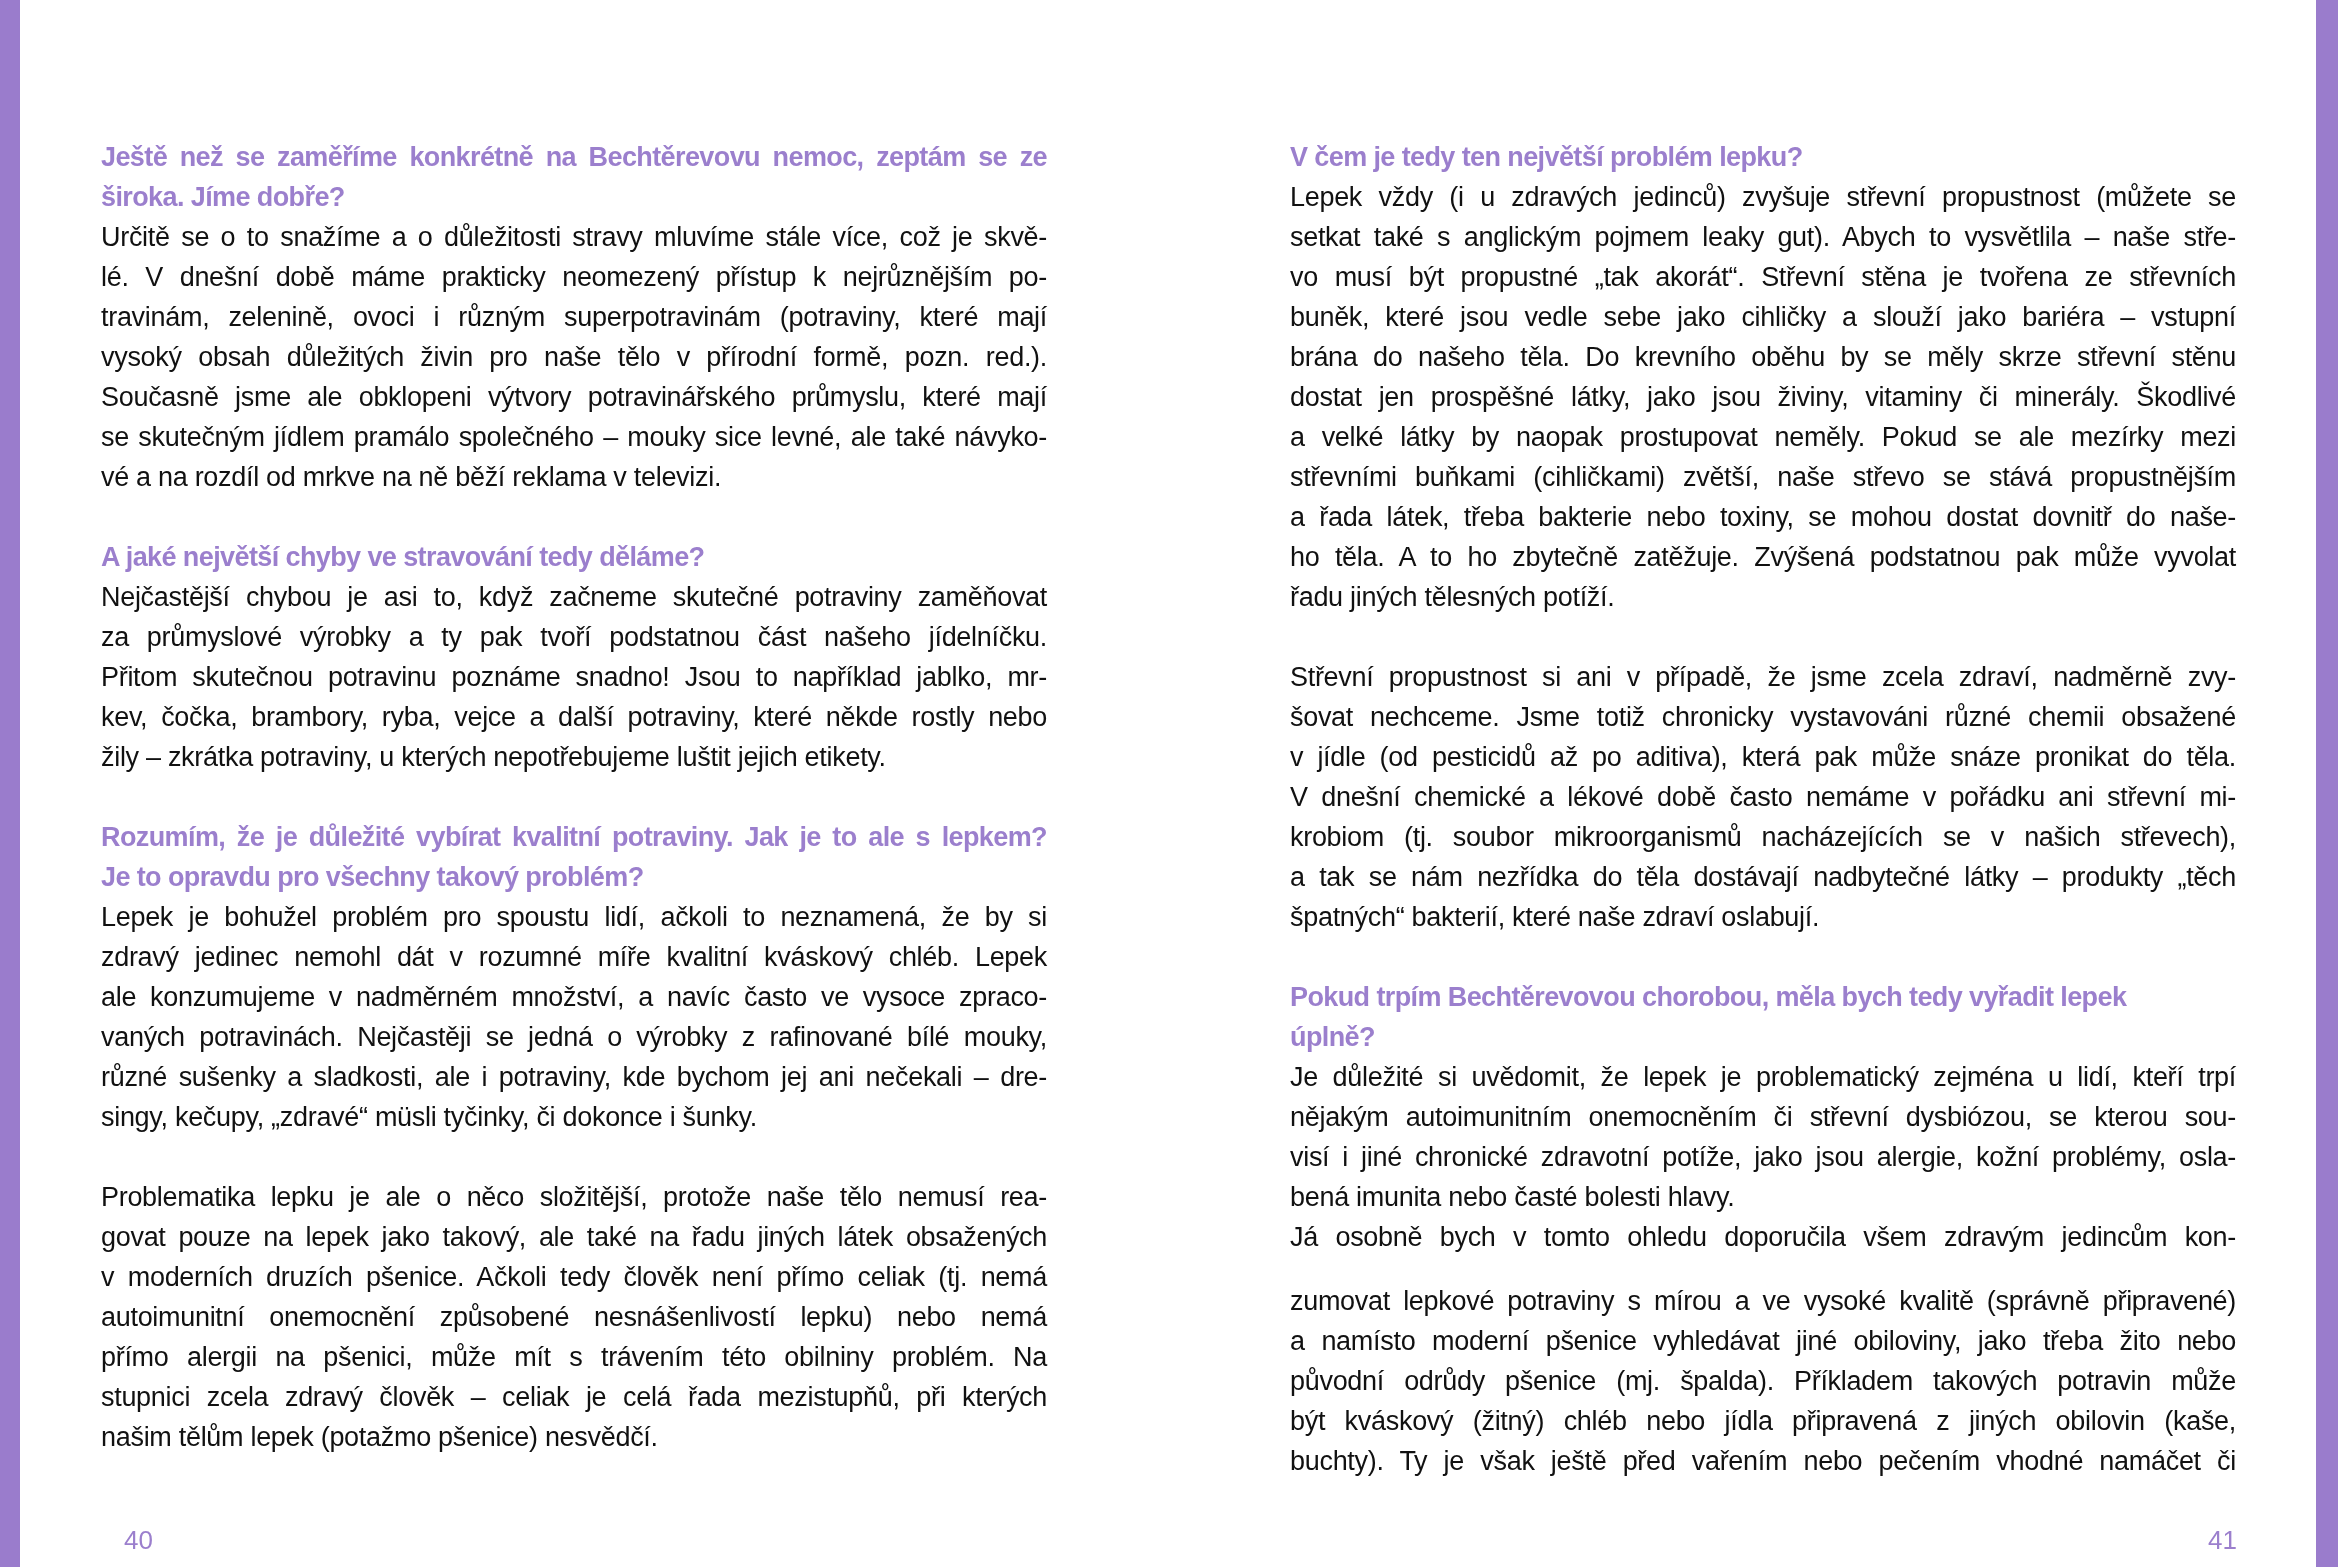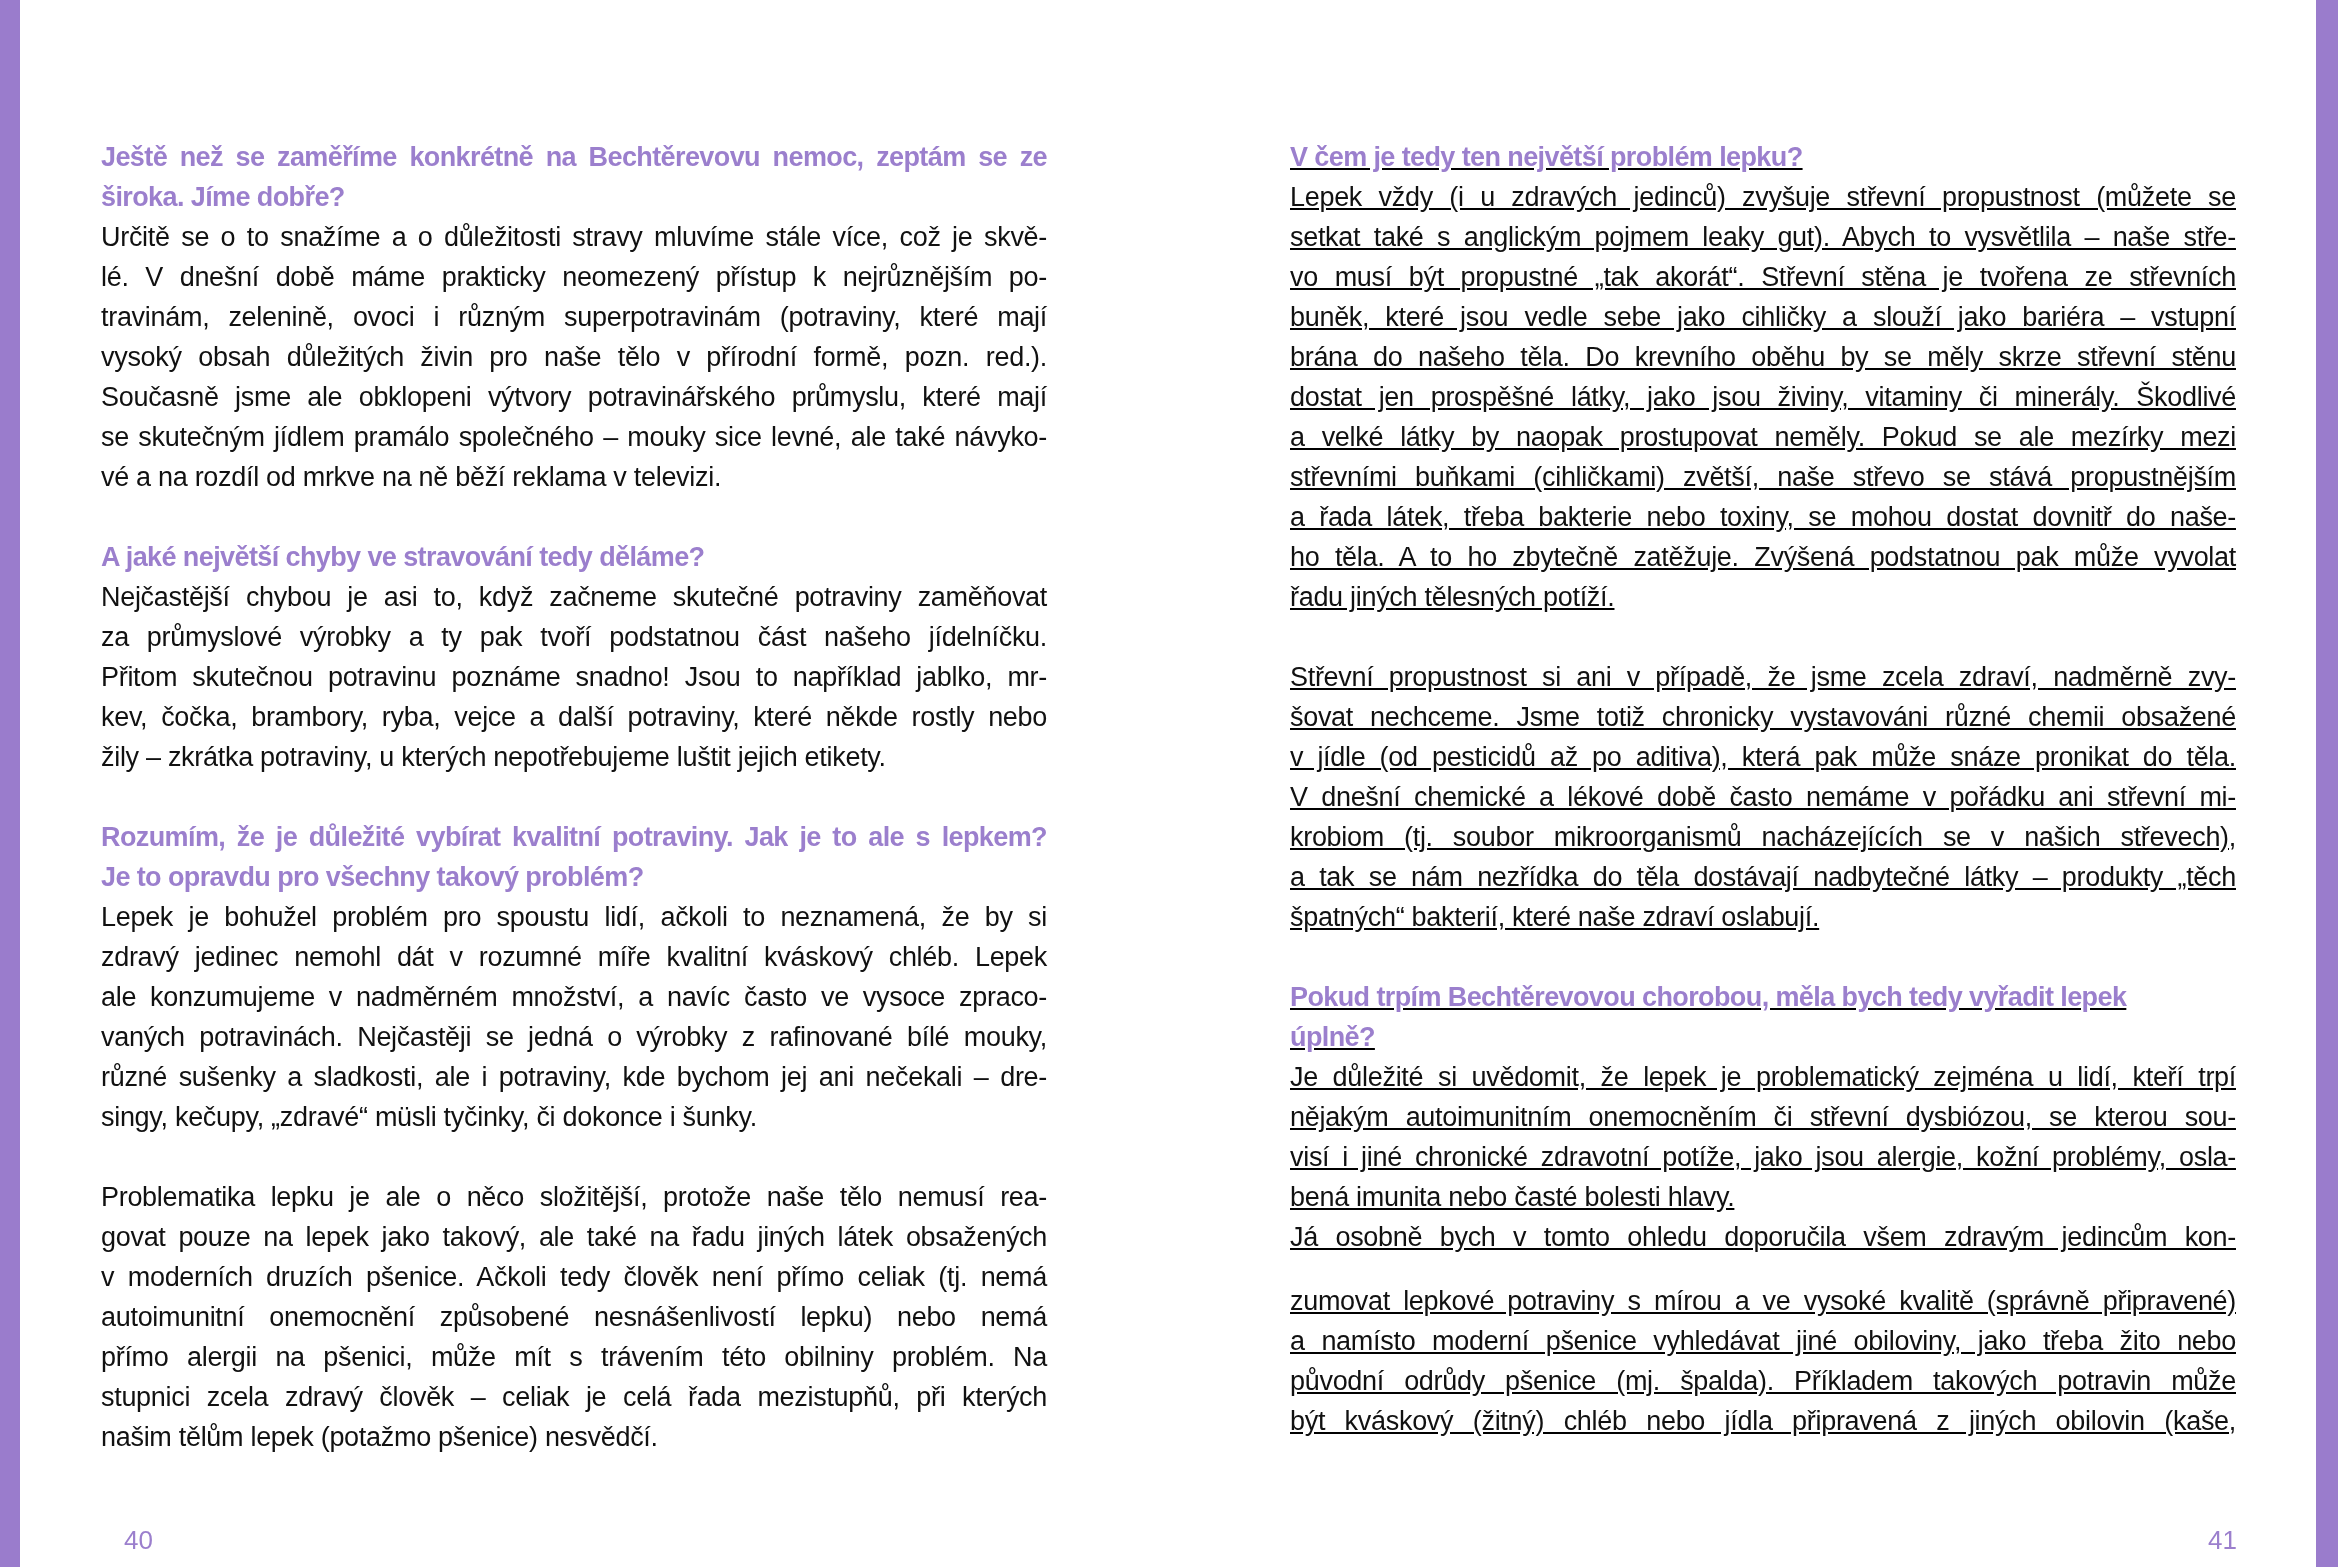--- a/index.html
+++ b/index.html
@@ -21,21 +21,21 @@
       background: #9a7ccc;
     }
     .edge-bar.left { left: 0; width: 20px; }
     .edge-bar.right { left: 2316px; width: 22px; }
 
     .page {
       position: absolute;
       top: 137px;
     }
     .page.left { left: 101px; width: 946px; }
-    .page.right { left: 1290px; width: 946px; text-decoration: underline; }
+    .page.right { left: 1290px; width: 946px; }
 
     .section { margin: 0 0 40px 0; }
     .line {
       display: block;
       font-size: 27px;
       line-height: 40px;
       height: 40px;
       white-space: nowrap;
       color: #111111;
       text-align: justify;
@@ -162,18 +162,19 @@
     <div class="body">
       <span class="line" style="display: block;">Je důležité si uvědomit, že lepek je problematický zejména u lidí, kteří trpí</span>
       <span class="line" style="display: block;">nějakým autoimunitním onemocněním či střevní dysbiózou, se kterou sou-</span>
       <span class="line" style="display: block;">visí i jiné chronické zdravotní potíže, jako jsou alergie, kožní problémy, osla-</span>
       <span class="line last" style="display: block;">bená imunita nebo časté bolesti hlavy.</span>
       <span class="line" style="display: block;">Já osobně bych v tomto ohledu doporučila všem zdravým jedincům kon-</span>
       <span class="line" style="display: block; margin-top: 24px;">zumovat lepkové potraviny s mírou a ve vysoké kvalitě (správně připravené)</span>
       <span class="line" style="display: block;">a namísto moderní pšenice vyhledávat jiné obiloviny, jako třeba žito nebo</span>
       <span class="line" style="display: block;">původní odrůdy pšenice (mj. špalda). Příkladem takových potravin může</span>
       <span class="line" style="display: block;">být kváskový (žitný) chléb nebo jídla připravená z jiných obilovin (kaše,</span>
+      <span class="line" style="display: block;">buchty). Ty je však ještě před vařením nebo pečením vhodné namáčet či</span>
     </div>
   </div>
 </div>
 
 <div class="page-number right">41</div>
 
 
 </body></html>

